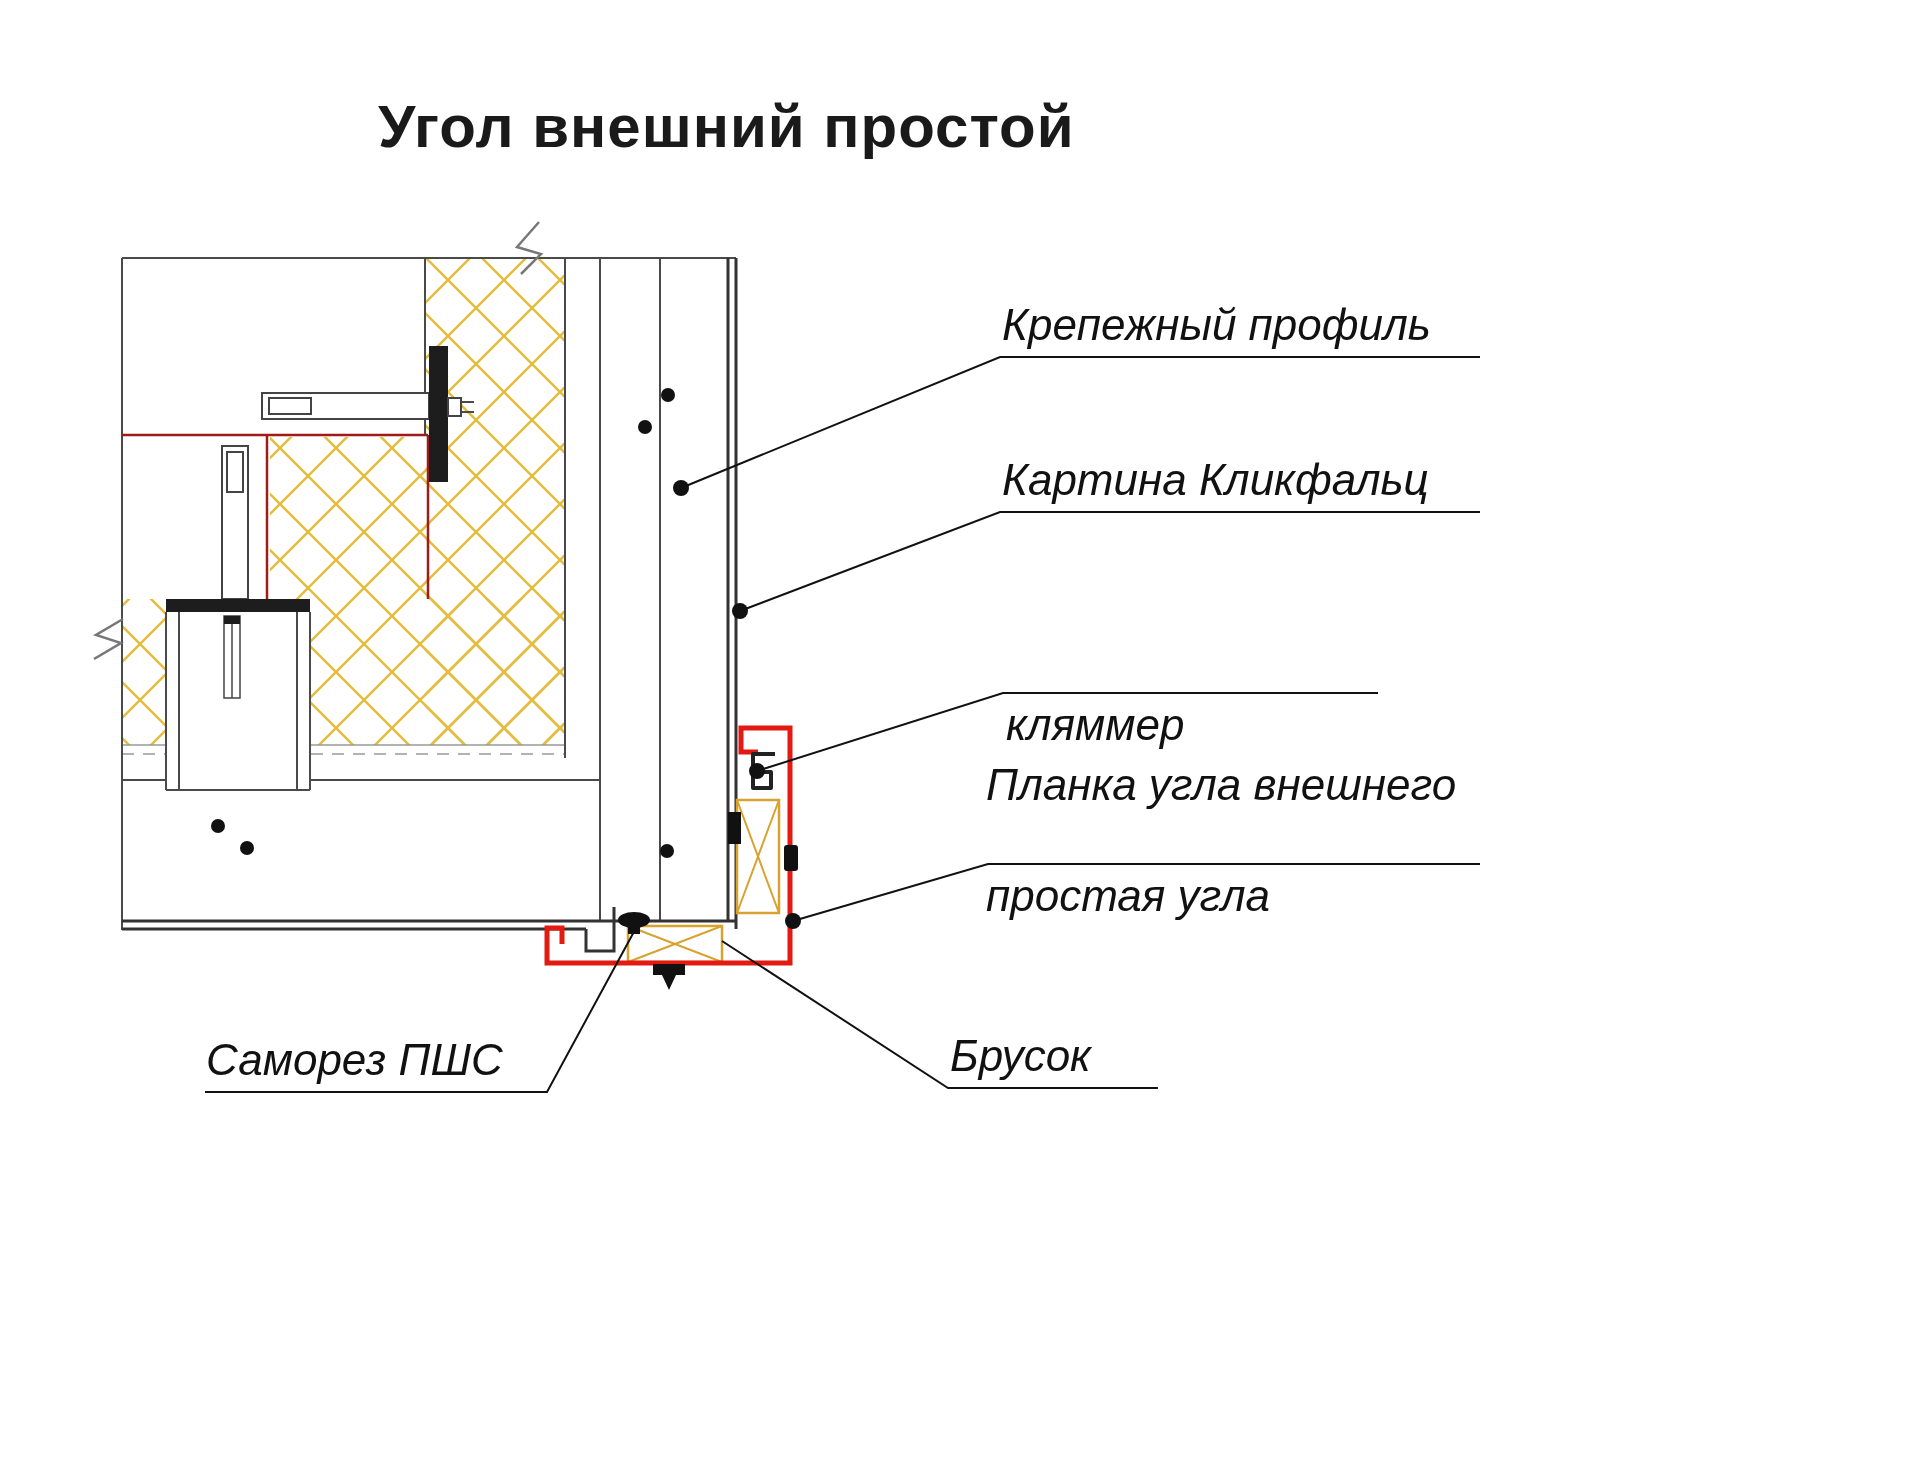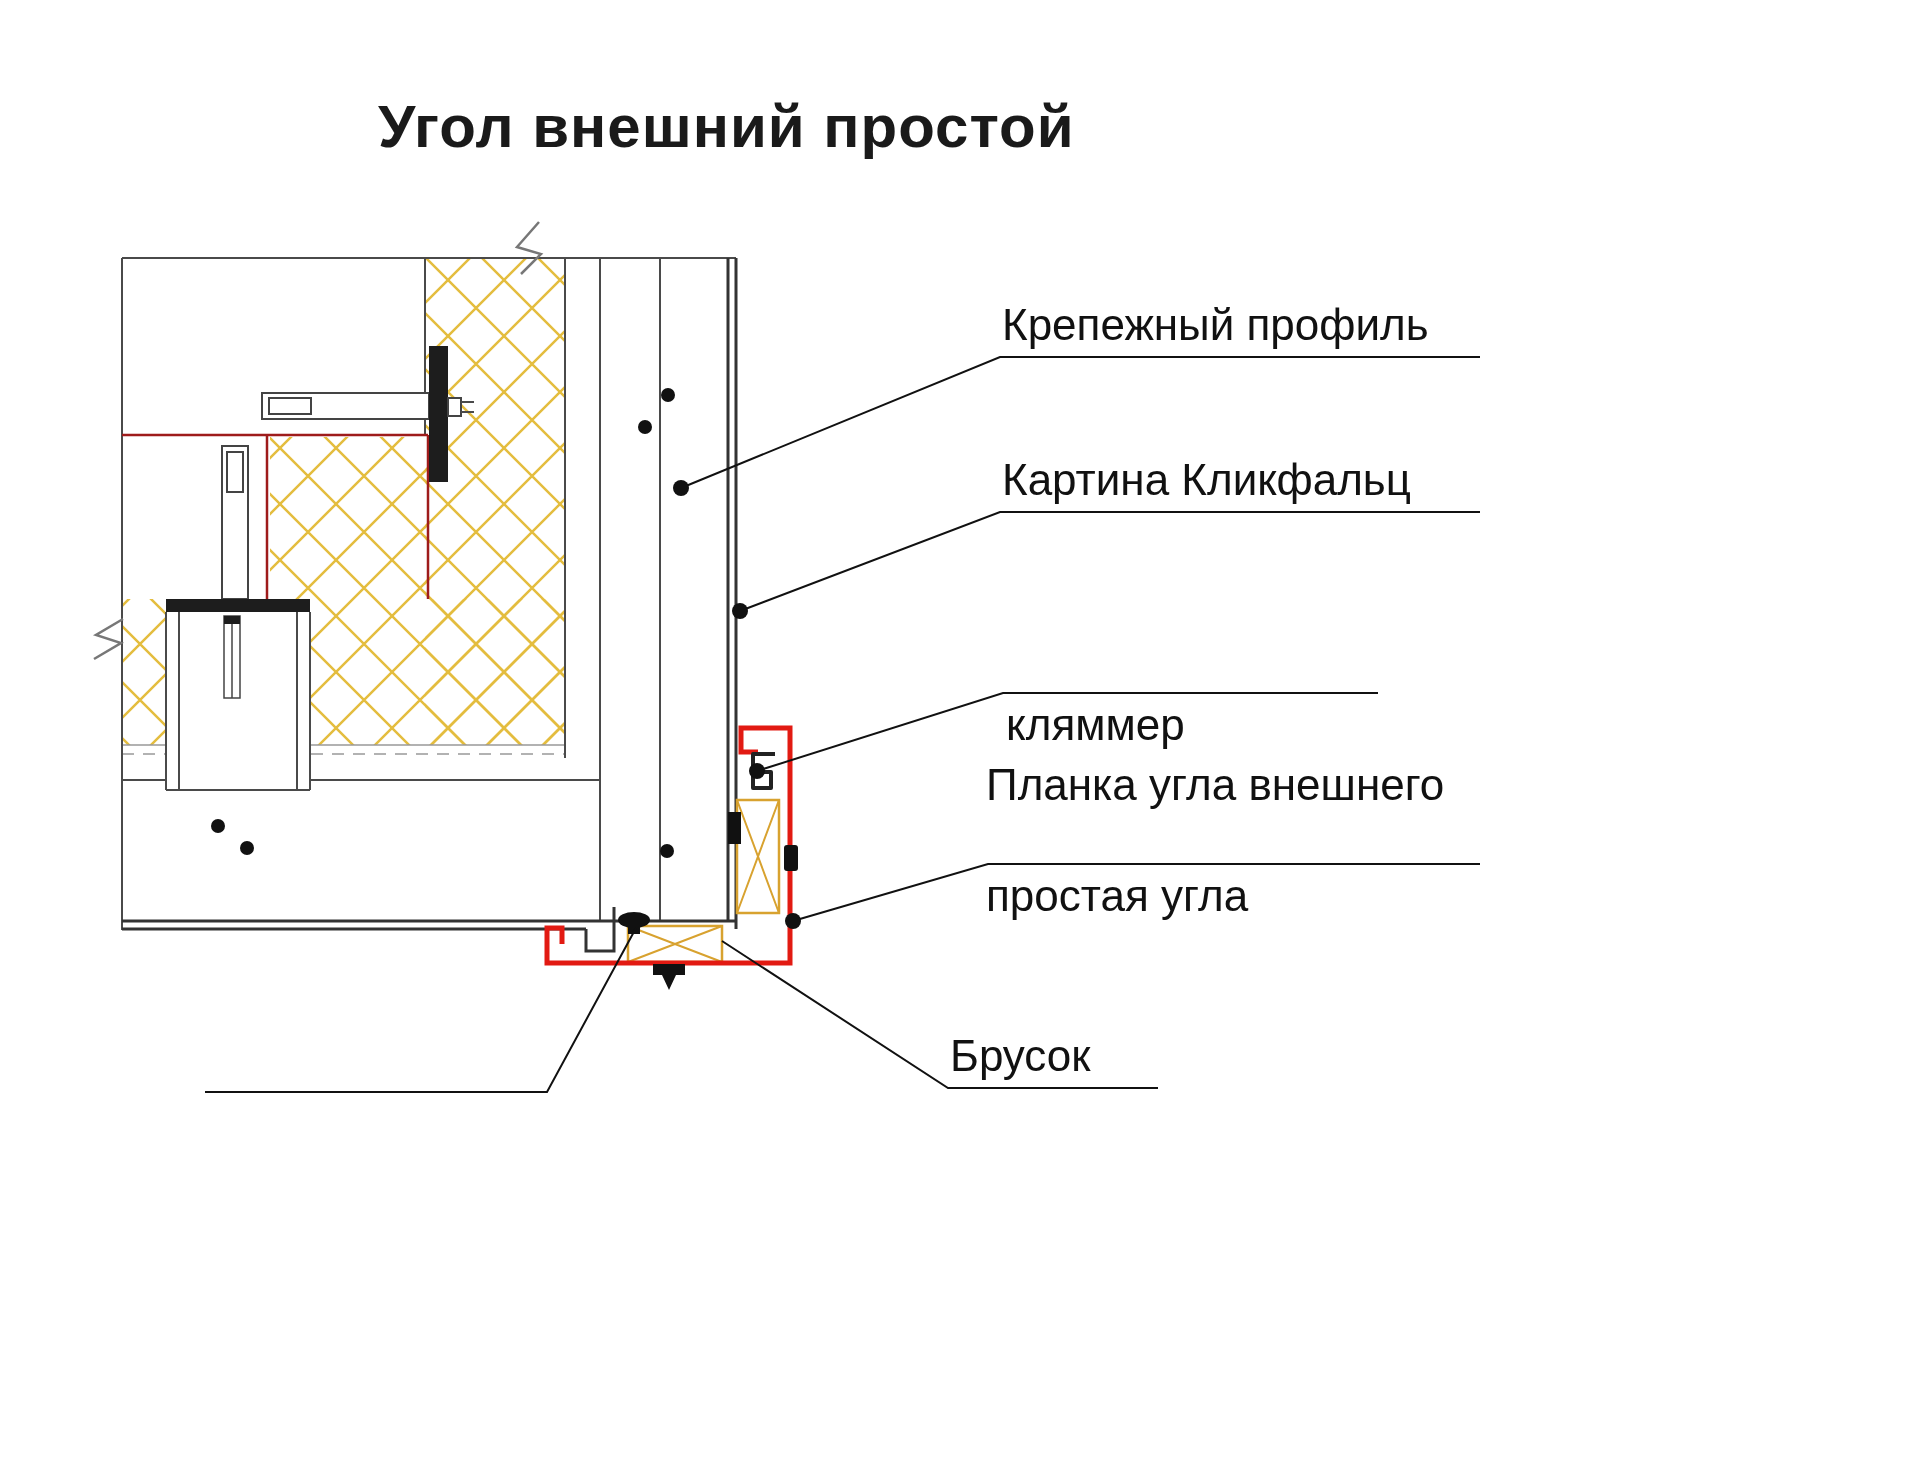--- a/index.html
+++ b/index.html
@@ -1,21 +1,21 @@
 <!DOCTYPE html>
 <html style="--trim-red: #e21a12; --barrier-red: #9e1b1b; --insulation-yellow: #e4bd3e; --wood-outline: #d8a22f; --structure-gray: #4a4a4a; --ink-black: #111111;"><head>
 <meta charset="utf-8">
 <style>
   *{margin:0;padding:0;box-sizing:border-box}
   html,body{background:#ffffff}
   body{font-family:"Liberation Sans",sans-serif}
   #stage{position:relative;width:1920px;height:1470px;background:#fff;overflow:hidden}
   #title{position:absolute;left:378px;top:92px;width:624px;text-align:left;
          font-size:60px;color:#1a1a1a;font-weight:700;letter-spacing:1px;white-space:nowrap}
-  .callout{position:absolute;font-size:44px;color:#111;white-space:nowrap}
+  .callout{position:absolute;font-style:italic;font-size:44px;color:#111;white-space:nowrap}
   svg{position:absolute;left:0;top:0}
   .s2{stroke:var(--structure-gray,#4a4a4a);stroke-width:2;fill:none}
   .s3{stroke:#333;stroke-width:3;fill:none}
   .thin{stroke:#999;stroke-width:1.5;fill:none}
   .dash{stroke:#999;stroke-width:1.5;fill:none;stroke-dasharray:12 9}
   .redthin{stroke:var(--barrier-red,#9e1b1b);stroke-width:2.5;fill:none}
   .trim{stroke:var(--trim-red,#e21a12);stroke-width:5;fill:none}
   .clamp{stroke:#222;stroke-width:4;fill:none;stroke-linejoin:round}
   .wood{stroke:var(--wood-outline,#d8a22f);stroke-width:2.5;fill:#fff}
   .woodx{stroke:var(--wood-outline,#d8a22f);stroke-width:2;fill:none}
@@ -144,14 +144,15 @@
 
   <div class="callout" style="left:1002px;top:455px">Картина Кликфальц</div>
 
   <div class="callout" style="left:1006px;top:700px">кляммер</div>
 
   <div class="callout" style="left:986px;top:760px">Планка угла внешнего</div>
   <div class="callout" style="left:986px;top:871px">простая угла</div>
 
   <div class="callout" style="left:950px;top:1031px">Брусок</div>
 
+  <div class="callout" style="left:206px;top:1035px">Саморез ПШС</div>
 
 </div>
 
 </body></html>

